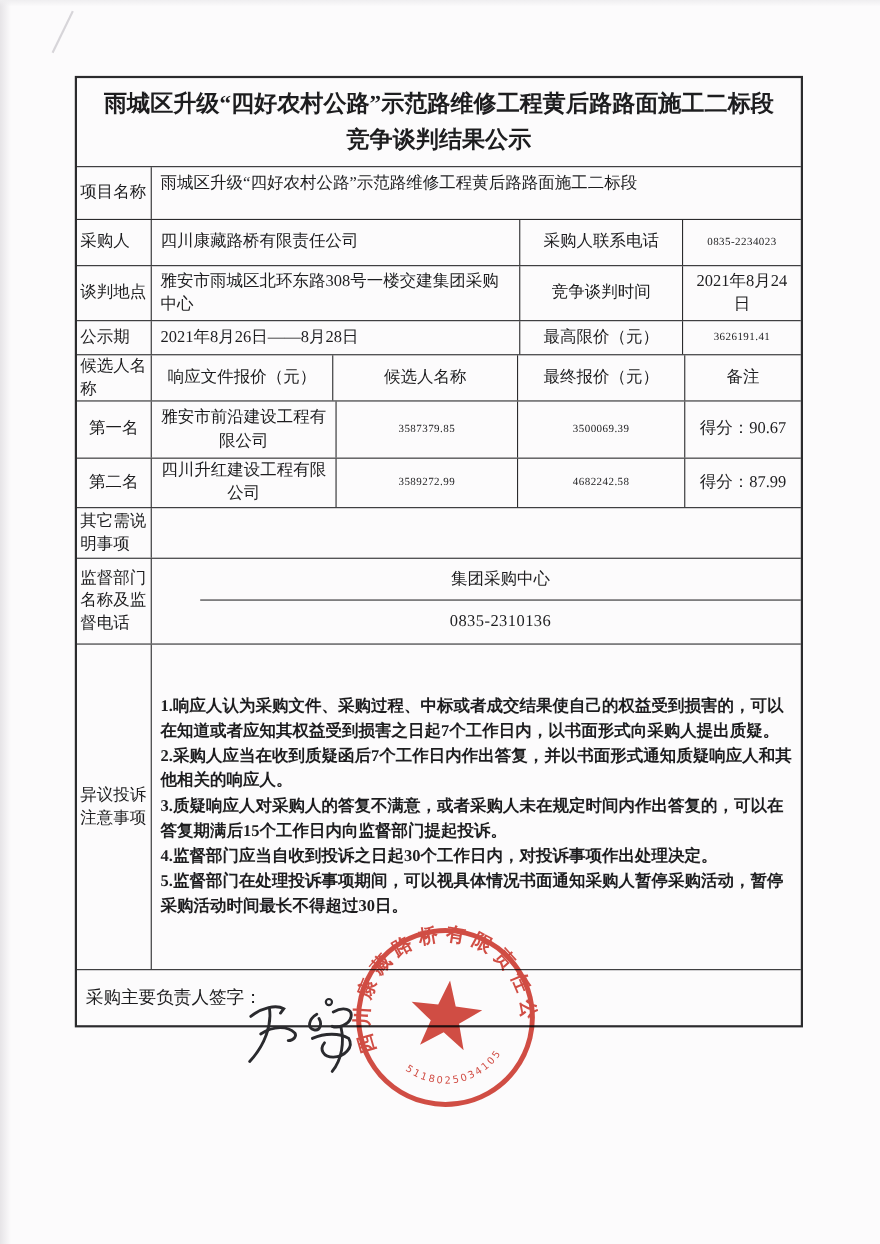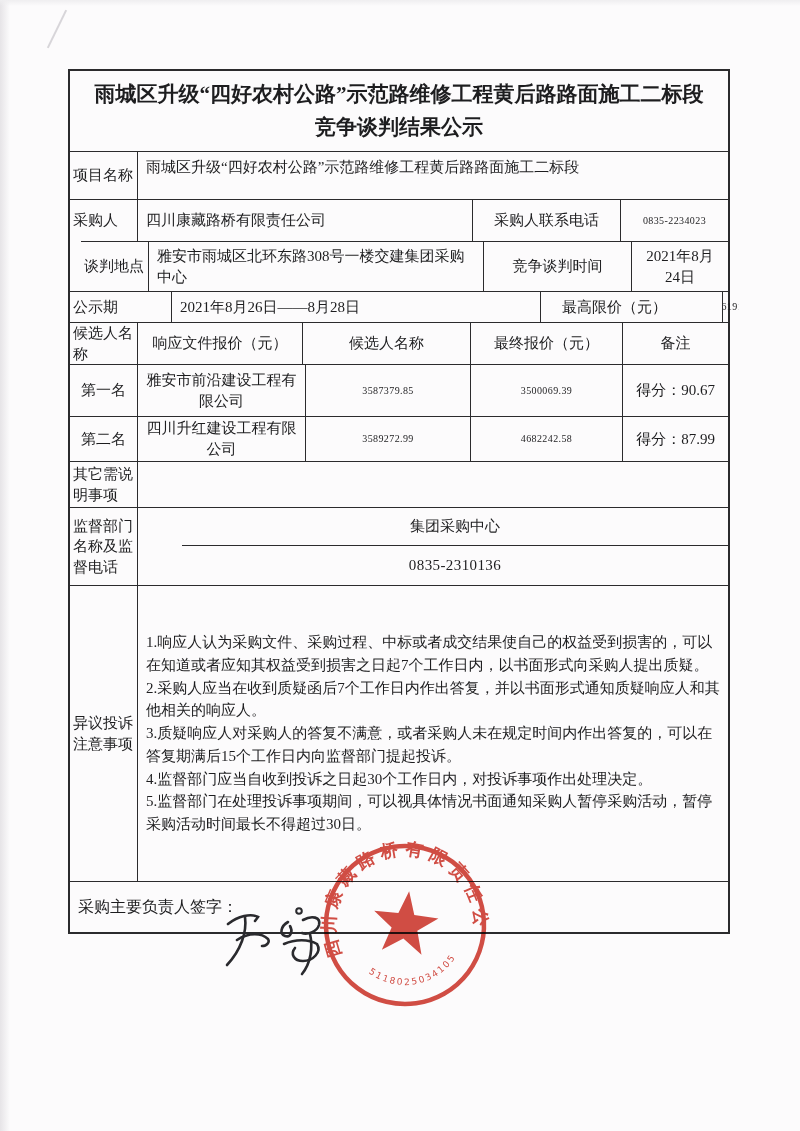--- a/index.html
+++ b/index.html
@@ -33,22 +33,22 @@
     display:flex;align-items:center;overflow:hidden;}
   .cell:first-child{border-left:none;}
   .lab{width:67px;flex:none;padding:2px 3px;font-size:15px;line-height:1.35;}
   .c-center{justify-content:center;text-align:center;}
   .c-left{justify-content:flex-start;text-align:left;}
 
   .r-title{height:80px;align-items:center;justify-content:center;}
   .title-wrap{width:100%;text-align:center;font-weight:bold;font-size:21px;line-height:1.55;}
   .r-project{height:48px;}
   .r-purchaser{height:42px;}
-  .r-venue{height:50px;margin-left:11px;}
-  .r-publicity{height:31px;gap:34px;}
+  .r-venue{height:50px;}
+  .r-publicity{height:31px;}
   .r-chead{height:42px;}
   .r-c1{height:52px;}
   .r-c2{height:45px;}
   .r-other{height:46px;}
   .r-super{height:78px;}
   .r-notes{height:296px;}
   .r-sign{height:51px;}
 
   .w-val{width:335px;flex:none;}
   .w-lab2{width:148px;flex:none;}
@@ -60,21 +60,21 @@
 
   .v{font-size:15px;padding:2px 8px;line-height:1.4;}
   .num{font-size:10px;letter-spacing:.4px;}
   .project-val{align-items:flex-start;padding-top:5px;}
   .super-right{flex:1;display:flex;flex-direction:column;border-left:1.5px solid #2b2b2d;padding-left:44px;}
   .super-sub{flex:none;height:37px;display:flex;align-items:center;justify-content:center;
     font-size:15px;box-sizing:border-box;}
   .super-sub.second{flex:1;border-top:1.5px solid #2b2b2d;letter-spacing:.4px;}
   .notes-body{flex:1;display:flex;align-items:center;}
   .notes-text{font-size:15px;line-height:1.52;padding:6px 8px 6px 8px;}
-  .notes-text div{margin:0;}
+  .notes-text div{margin:0;font-weight:bold;}
   .sign-cell{width:100%;display:flex;align-items:center;font-size:16px;padding-left:8px;
     border-left:none;}
 
   .seal{position:absolute;left:320px;top:840px;width:170px;height:170px;
     opacity:.9;mix-blend-mode:multiply;pointer-events:none;}
   .sig{position:absolute;left:220px;top:898px;width:125px;height:82px;pointer-events:none;}
 </style>
 </head>
 <body>
 

